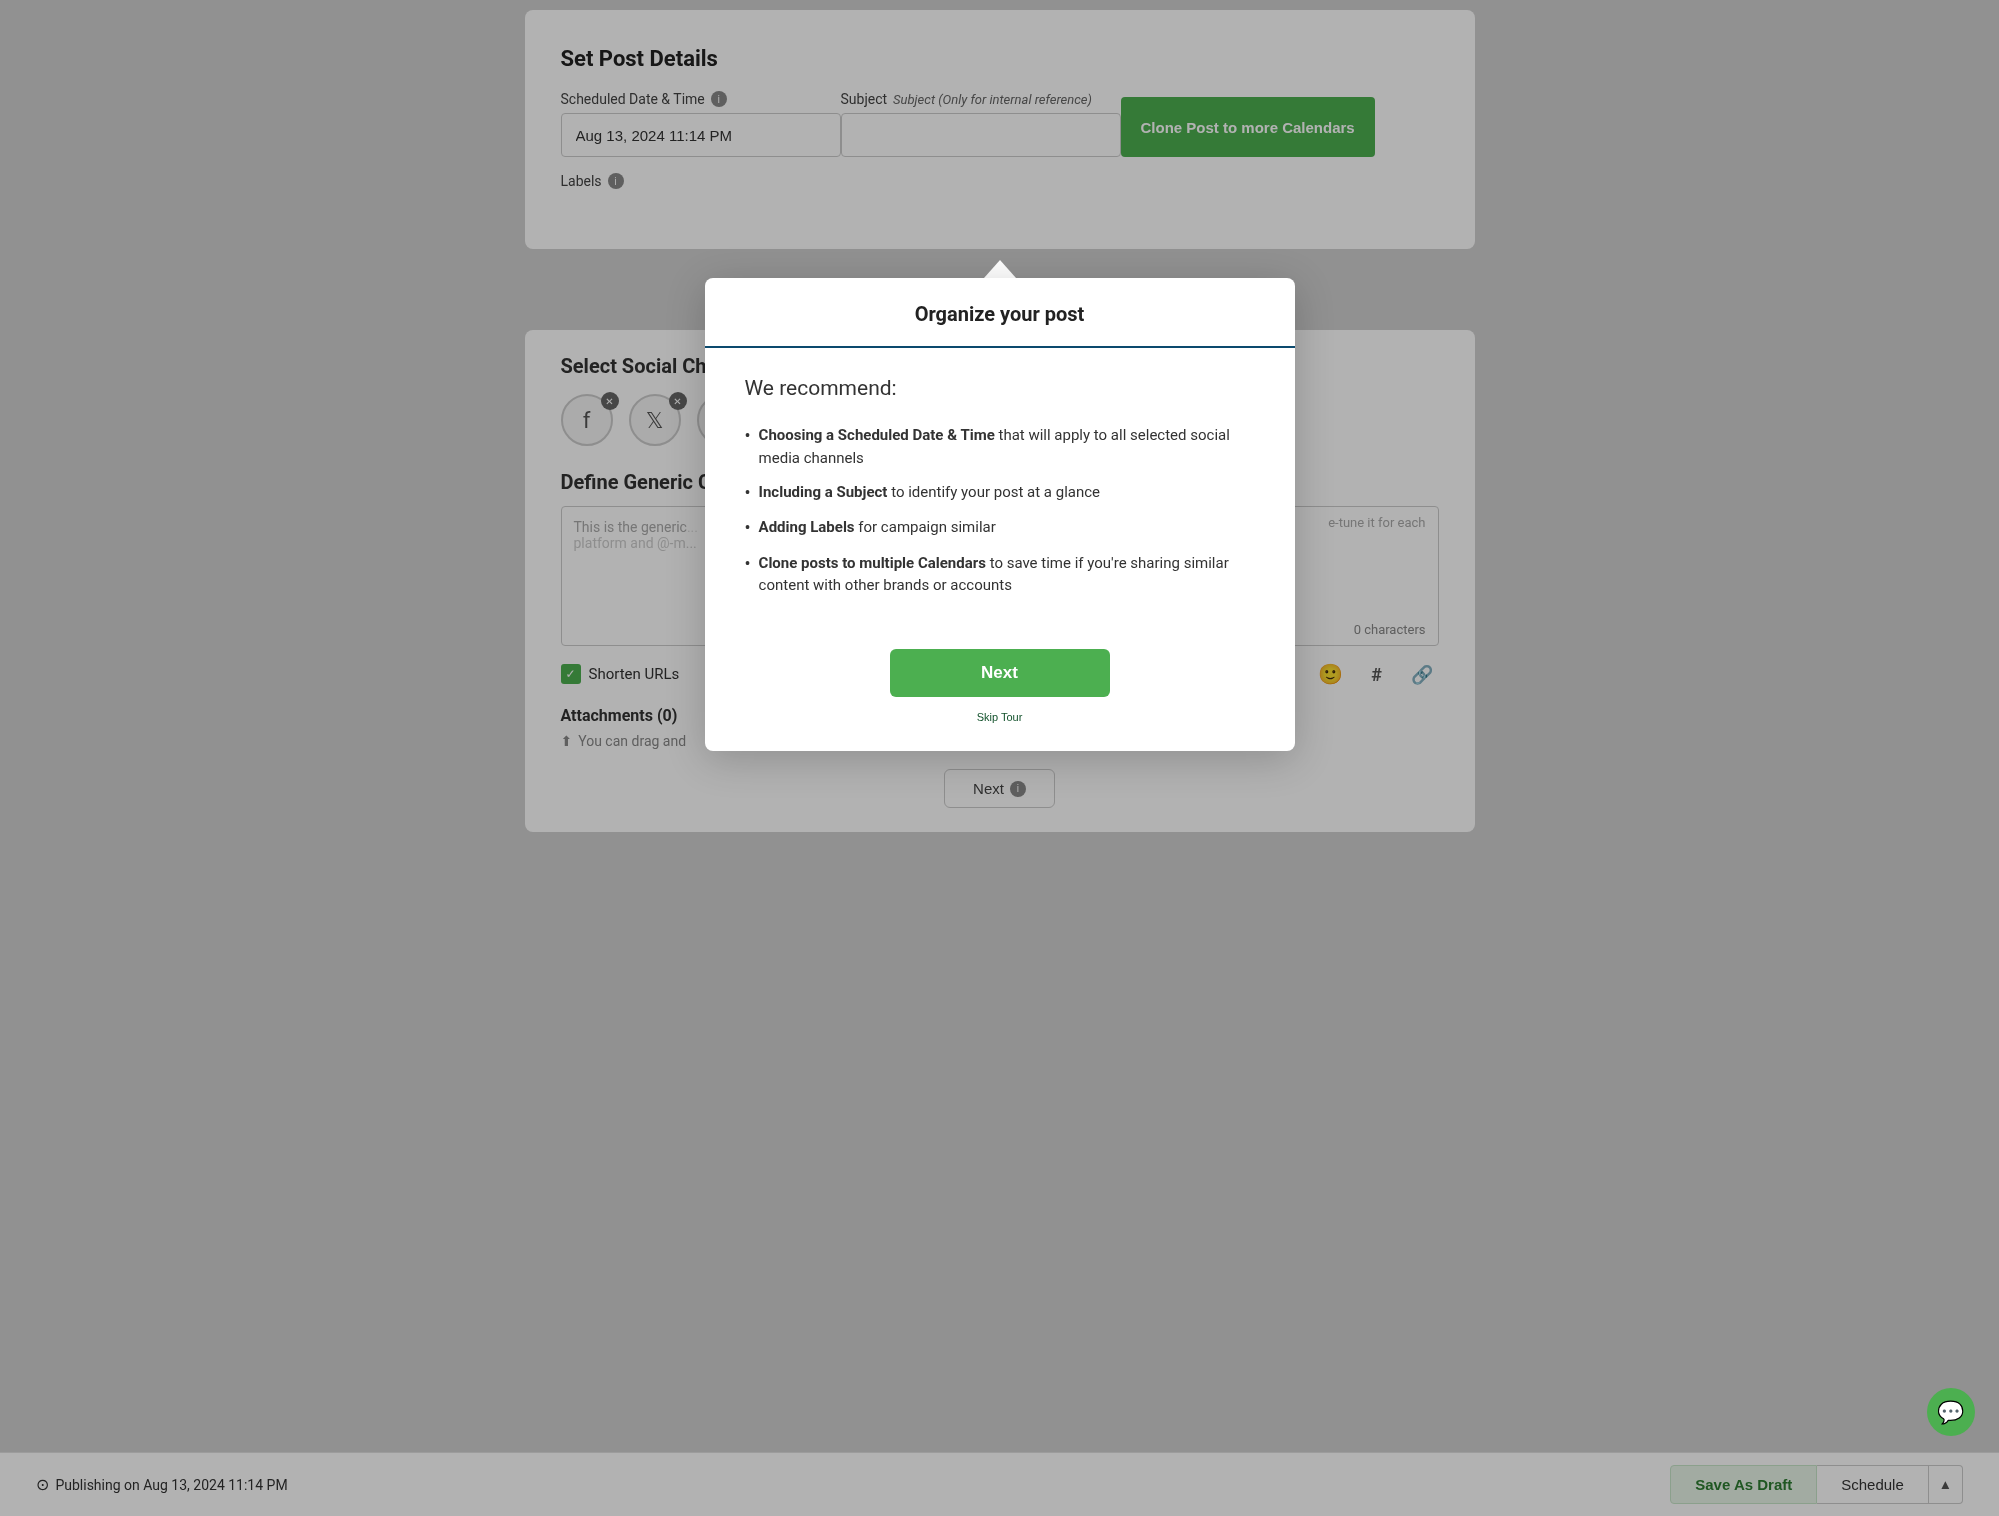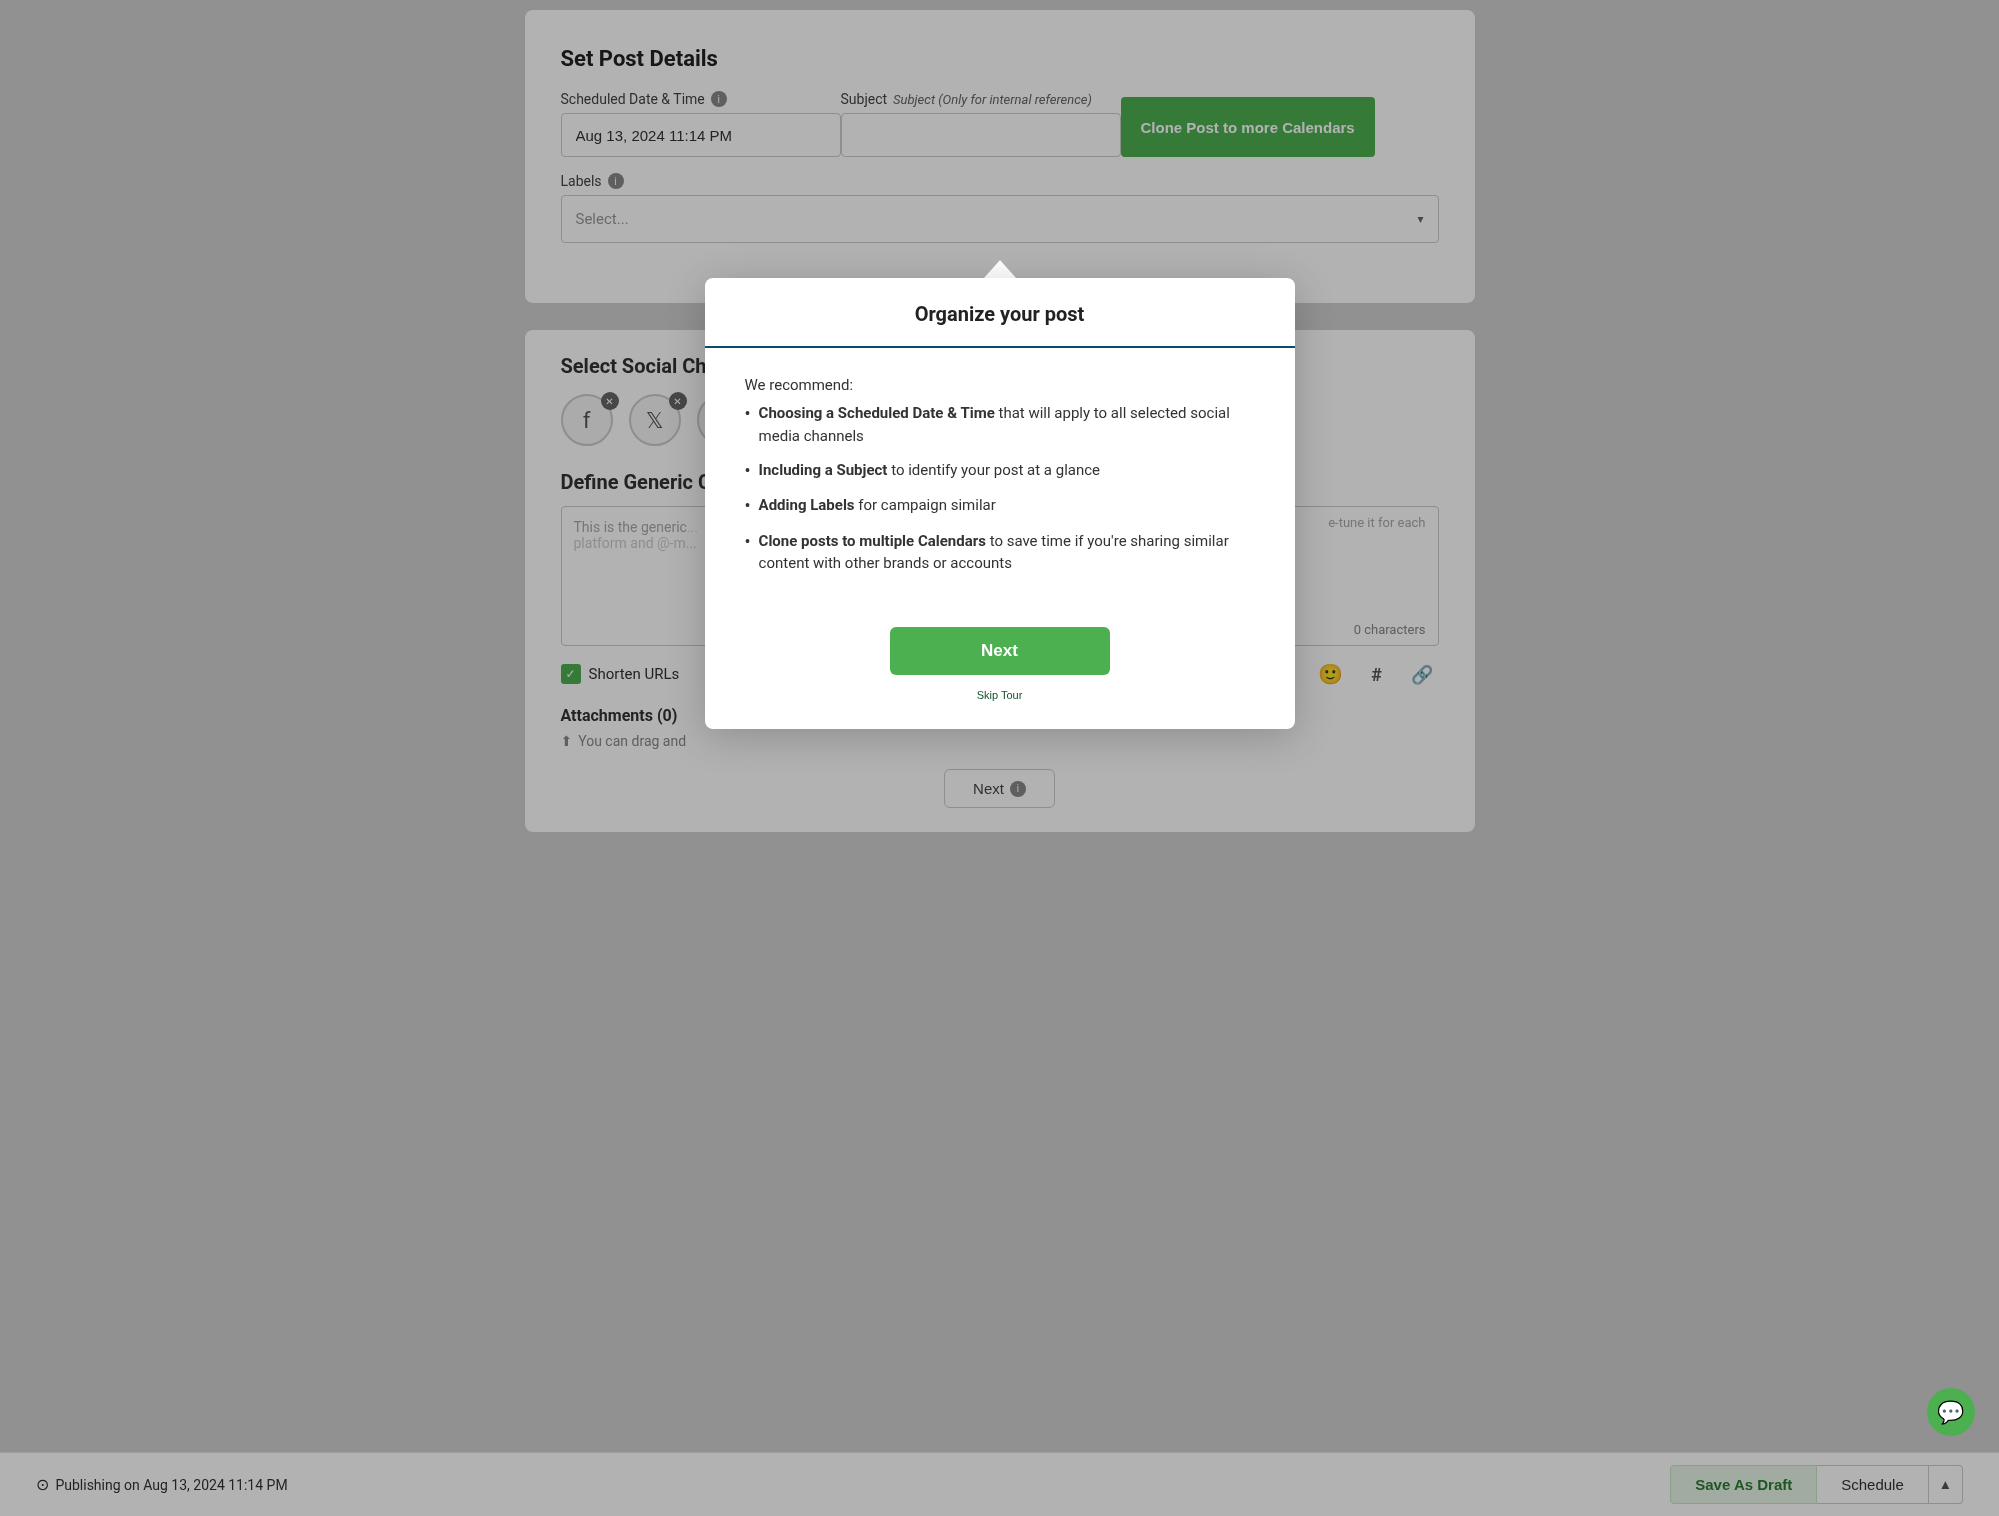--- a/index.html
+++ b/index.html
@@ -383,23 +383,23 @@
       font-size: 20px;
       font-weight: 700;
       color: #222;
     }
 
     .modal-body {
       padding: 28px 40px 32px;
     }
 
     .recommend-text {
-      font-size: 15px;
-      color: #333;
-      margin-bottom: 8px;
+      font-size: 21px;
+      color: #333;
+      margin-bottom: 24px;
     }
 
     .recommend-list {
       list-style: none;
       padding: 0;
     }
 
     .recommend-list li {
       font-size: 15px;
       color: #333;
@@ -485,24 +485,20 @@
       </div>
 
       <button class="clone-btn">Clone Post to more Calendars</button>
     </div>
 
     <div class="labels-section">
       <label class="form-label">
         <span>Labels</span>
         <span class="info-icon">i</span>
       </label>
-      <div class="select-dropdown">
-        <span>Select...</span>
-        <span class="chevron-down">▾</span>
-      </div>
     </div>
   </div>
 
   <div style="position:absolute; top: 330px; left:50%; transform:translateX(-50%); width:950px; background:#fff; border-radius:8px; padding:24px 36px;">
     <h3 class="social-title">Select Social Channels</h3>
     <div class="social-icons">
       <div class="social-icon-wrap">
         <div class="social-circle">f</div>
         <div class="remove-badge">✕</div>
       </div>

